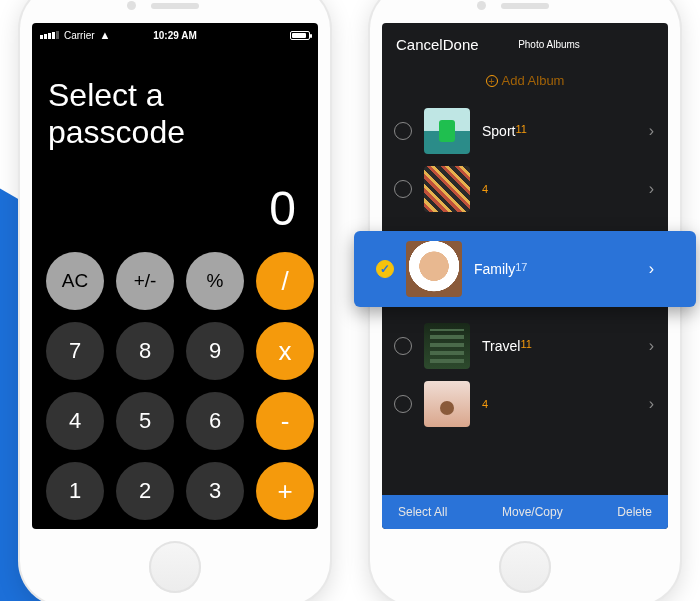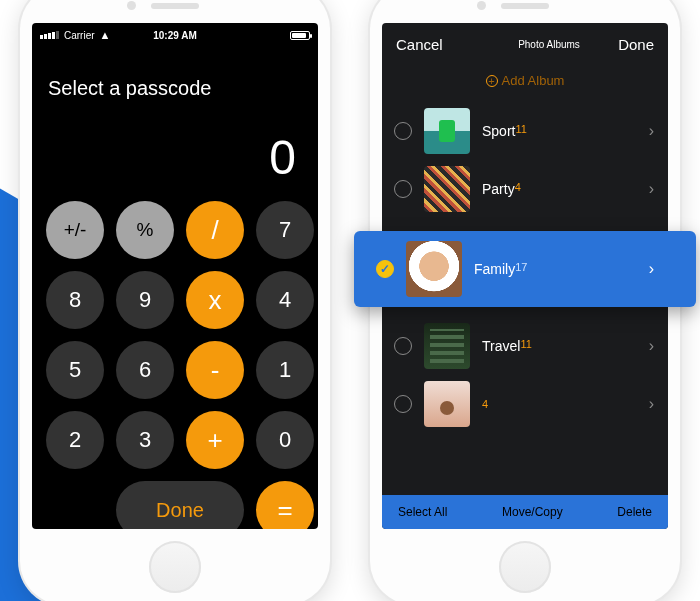--- a/index.html
+++ b/index.html
@@ -95,21 +95,21 @@
   .bars span:nth-child(4){height:7px}
   .bars span:nth-child(5){height:8px; background:#555}
   .wifi { font-size: 11px; }
   .batt {
     width:20px; height:9px; border:1px solid #fff; border-radius:2px; position:relative;
   }
   .batt::after{content:"";position:absolute;right:-3px;top:2px;width:2px;height:4px;background:#fff;border-radius:1px;}
   .batt-fill{position:absolute;left:1px;top:1px;bottom:1px;width:80%;background:#fff;border-radius:1px;}
 
   .calc-prompt {
-    font-size: 20px;
+    font-size: 32px;
     font-weight: 400;
     color: #fff;
     padding: 30px 16px 10px 16px;
   }
   .calc-display {
     text-align: right;
     font-size: 48px;
     font-weight: 300;
     padding: 20px 22px 16px 16px;
     color: #fff;
@@ -138,21 +138,21 @@
     border-radius: 30px;
     color:#f59a0c;
     background:#333;
     font-size:20px;
   }
 
   
   .albums-screen { background:#1a1b1d; }
   .nav {
     height: 42px;
-    display:flex; align-items:center; justify-content:space-between;
+    display:flex; align-items:center; 
     padding: 0 14px;
     font-size: 15px;
   }
   .nav .title { font-weight:400; font-size:10px; position:absolute; left:50%; transform:translateX(-50%);margin-left:24px; }
   .add-album {
     text-align:center;
     color:#a16207;
     font-size:13px;
     padding: 8px 0 14px;
   }
@@ -207,21 +207,21 @@
   .th-family { background: radial-gradient(circle at 50% 45%, #e8b890 0 35%, #fff 36% 60%, #8a5a3a 61% 100%);}
   .th-travel { background: linear-gradient(#1a2a1a,#2d4a2d); position:relative;}
   .th-travel::after{content:"";position:absolute;inset:6px;background:repeating-linear-gradient(0deg,#4a6a4a 0 4px,transparent 4px 8px);}
   .th-personal { background: linear-gradient(#f0ddd4,#d9a68c);}
   .th-personal::after{content:"";width:14px;height:14px;border-radius:50%;background:#8a5a3a;display:block;margin-top:8px;}
 
   .bottom-bar {
     position:absolute; bottom:0; left:0; right:0;
     height:34px; background:#2a73d8;
     display:flex; align-items:center; justify-content:space-between;
-    padding:0 16px; font-size:12px; color:#000000;
+    padding:0 16px; font-size:12px; color:#e5e5e5;
   }
 
   
   .phone.right, .phone.right .screen { overflow: visible; }
   .phone.right .screen { background:#1a1b1d; border-radius:4px;}
   .clip { overflow:hidden; position:absolute; inset:0; border-radius:4px;}
 </style>
 </head>
 <body>
 
@@ -248,20 +248,21 @@
         <span class="batt">
             <span class="batt-fill"></span>
           </span>
       </div>
     </div>
 
     <div class="calc-prompt">Select a passcode</div>
     <div class="calc-display">0</div>
 
     <div class="keypad">
+      <div class="key light">AC</div>
       <div class="key light">+/-</div>
       <div class="key light">%</div>
       <div class="key op">/</div>
 
       <div class="key dark">7</div>
       <div class="key dark">8</div>
       <div class="key dark">9</div>
       <div class="key op">x</div>
 
       <div class="key dark">4</div>
@@ -304,21 +305,20 @@
             <span class="album-name">Sport</span>
             <span class="album-count">11</span>
           </div>
           <span class="chev">›</span>
         </div>
 
         <div class="album">
           <div class="radio"></div>
           <div class="thumb th-party"></div>
           <div class="album-text">
-            <span class="album-name">Party</span>
             <span class="album-count">4</span>
           </div>
           <span class="chev">›</span>
         </div>
       </div>
     </div>
 
     <div class="album selected" style="margin-top:208px">
       <div class="radio">✓</div>
       <div class="thumb th-family"></div>

